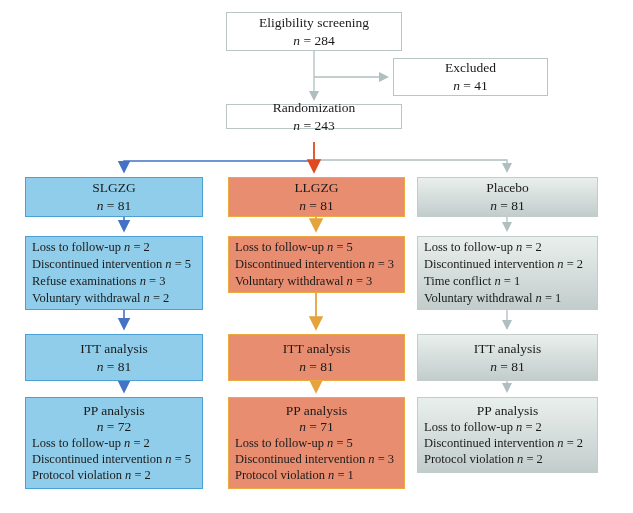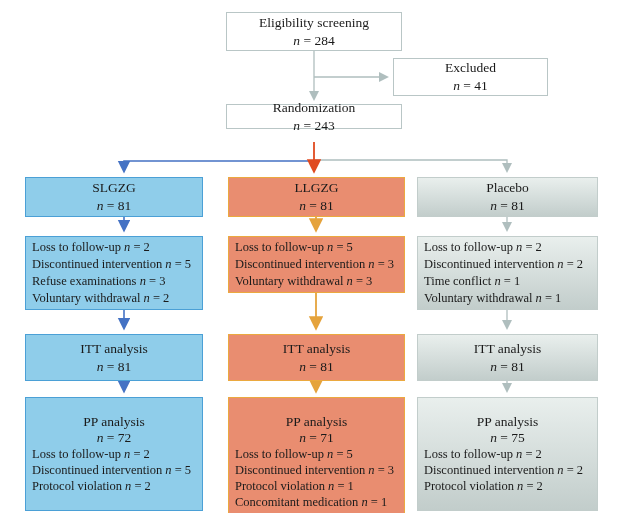--- a/index.html
+++ b/index.html
@@ -28,21 +28,21 @@
   .column .box{left:0;width:100%;}
 
   .row-group{top:177px;height:40px;}
   .row-dropout{top:236px;}
   .row-itt{top:334px;height:47px;}
   .row-pp{top:397px;}
 
   .hdr{display:flex;flex-direction:column;align-items:center;justify-content:center;
        text-align:center;font-size:13.5px;line-height:18px;}
   .items{padding:2px 6px;line-height:17px;font-size:12.5px;}
-  .pp{padding:16px 6px;line-height:16px;font-size:12.5px;}
+  .pp{padding:5px 6px;line-height:16px;font-size:12.5px;}
   .pp .center{text-align:center;font-size:13.5px;}
 
   .theme-blue .box{background:var(--blue_fill);border:1.5px solid var(--blue_border);}
   .theme-salmon .box{background:var(--salmon_fill);border:1.5px solid var(--salmon_border);}
   .theme-gray .box{background:linear-gradient(var(--gray_fill_top),var(--gray_fill_bottom));
                    border:1px solid var(--gray_border);}
 
   
   #wires{position:absolute;left:0;top:0;width:633px;height:513px;pointer-events:none;}
   .c-gray{stroke:var(--gray_arrow);stroke-width:1.3;fill:none;}
@@ -147,41 +147,39 @@
         <div class="box row-itt hdr">
           <div>ITT analysis</div>
           <div><i>n</i> = 81</div>
         </div>
         <div class="box row-pp pp">
           <div class="center">PP analysis</div>
           <div class="center"><i>n</i> = 71</div>
           <div class="item">Loss to follow-up <i>n</i> = 5</div>
           <div class="item">Discontinued intervention <i>n</i> = 3</div>
           <div class="item">Protocol violation <i>n</i> = 1</div>
-          <div class="item">Concomitant medication <i>n</i> = 1</div>
         </div>
       </div>
       <div class="column col2 theme-gray">
         <div class="box row-group hdr">
           <div>Placebo</div>
           <div><i>n</i> = 81</div>
         </div>
         <div class="box row-dropout items">
           <div class="item">Loss to follow-up <i>n</i> = 2</div>
           <div class="item">Discontinued intervention <i>n</i> = 2</div>
           <div class="item">Time conflict <i>n</i> = 1</div>
           <div class="item">Voluntary withdrawal <i>n</i> = 1</div>
         </div>
         <div class="box row-itt hdr">
           <div>ITT analysis</div>
           <div><i>n</i> = 81</div>
         </div>
         <div class="box row-pp pp">
           <div class="center">PP analysis</div>
-          <div class="center"><i>n</i> = 75</div>
           <div class="item">Loss to follow-up <i>n</i> = 2</div>
           <div class="item">Discontinued intervention <i>n</i> = 2</div>
           <div class="item">Protocol violation <i>n</i> = 2</div>
         </div>
       </div>
     </div>
 
 </div>
 
 </body></html>

